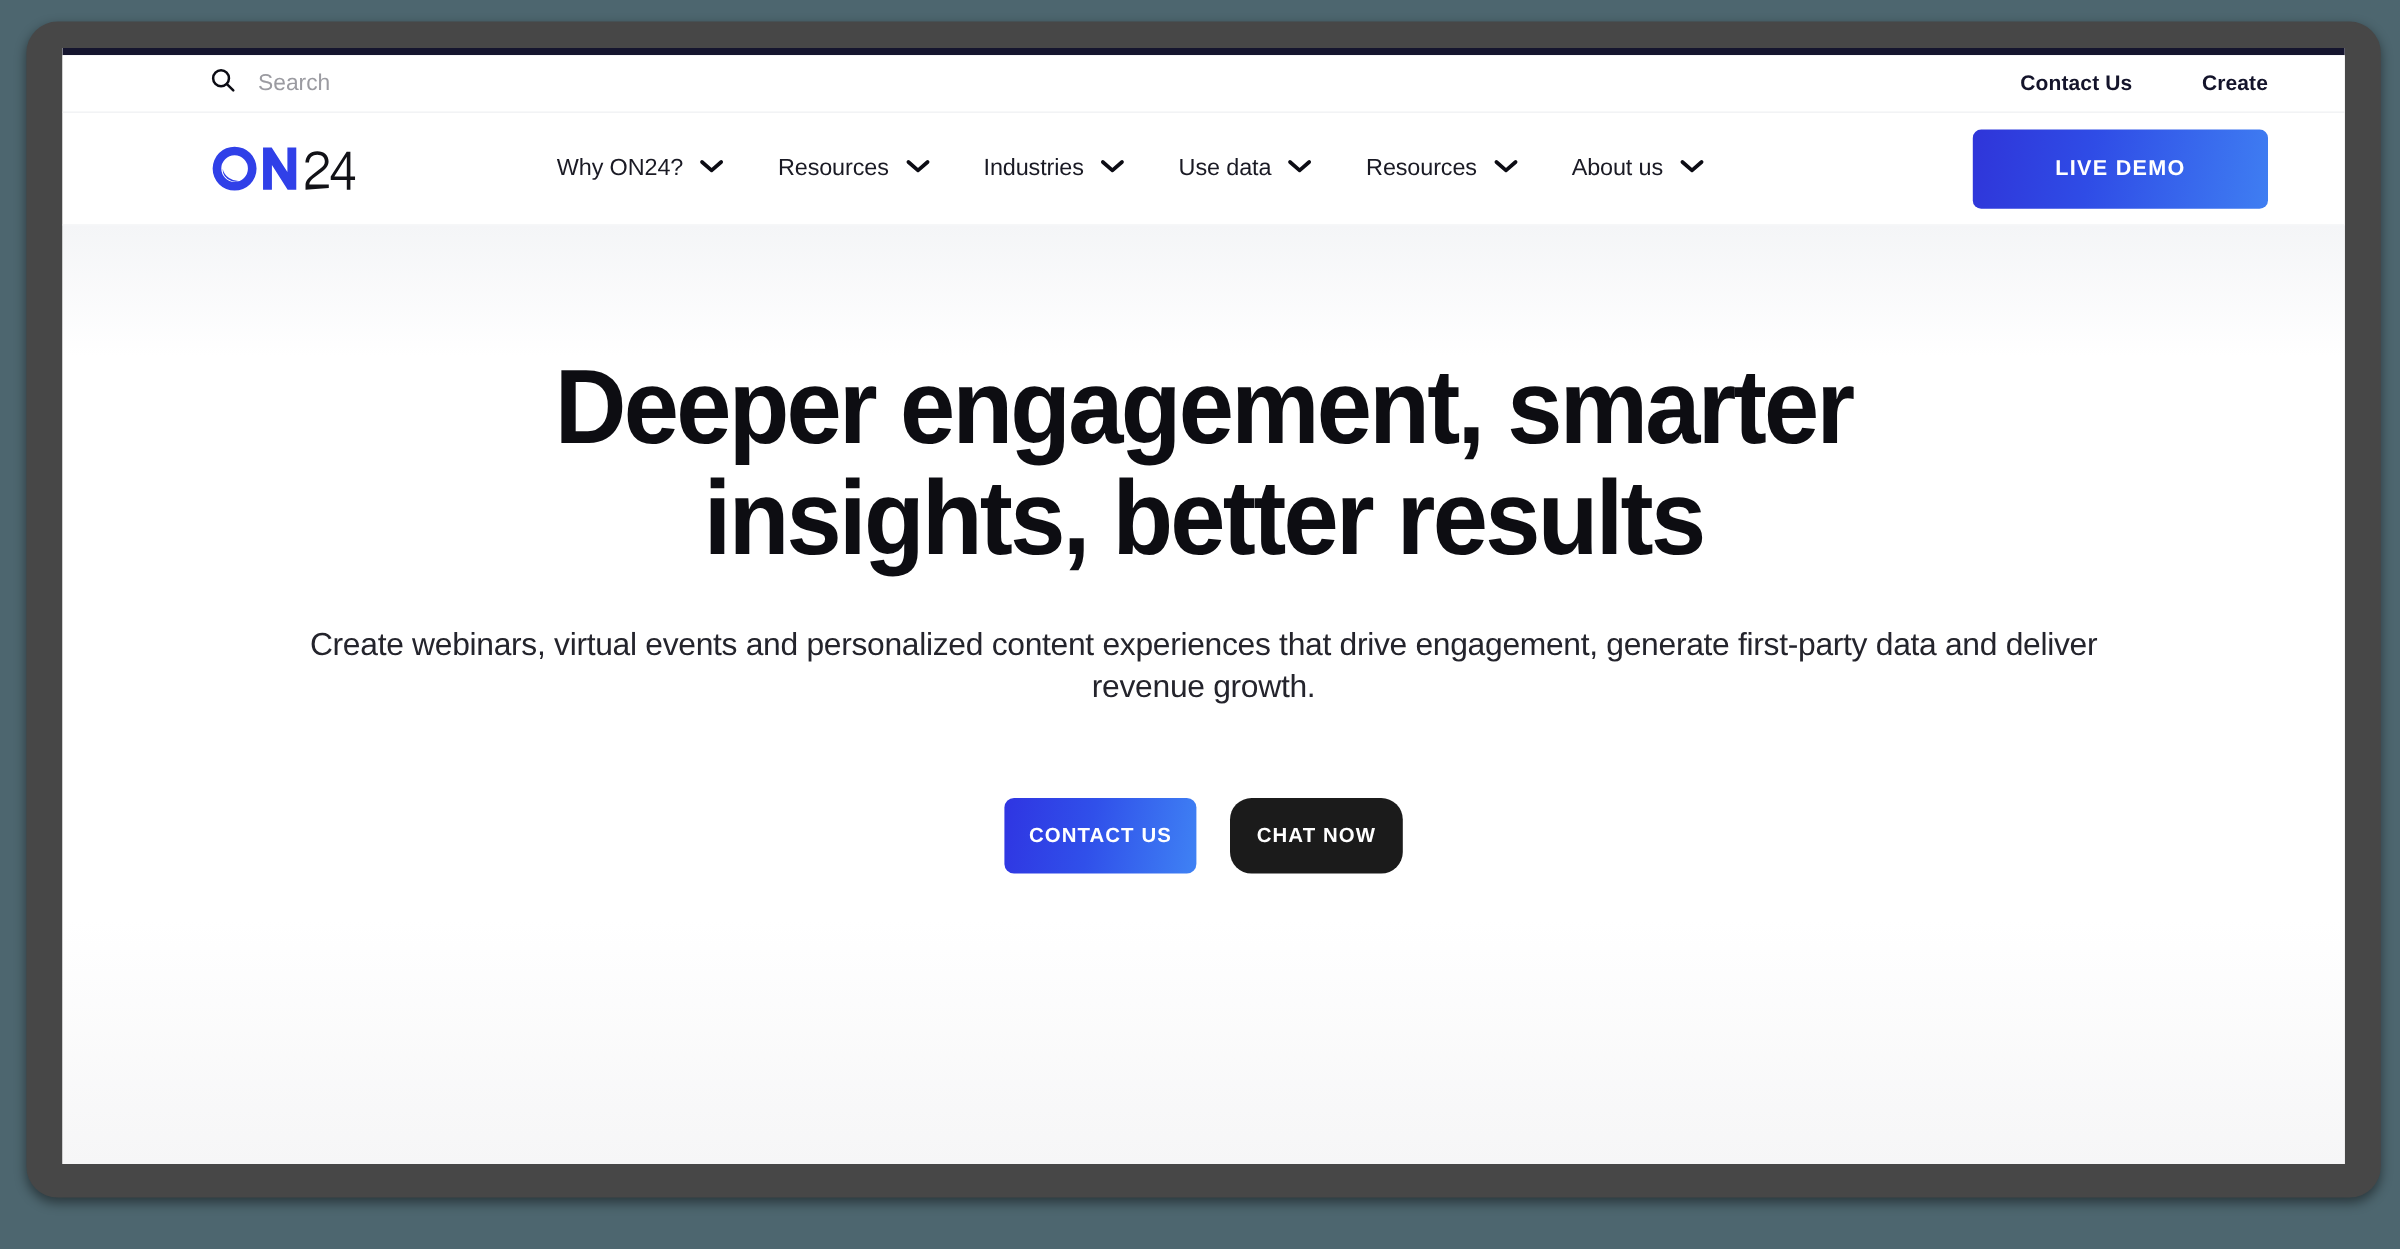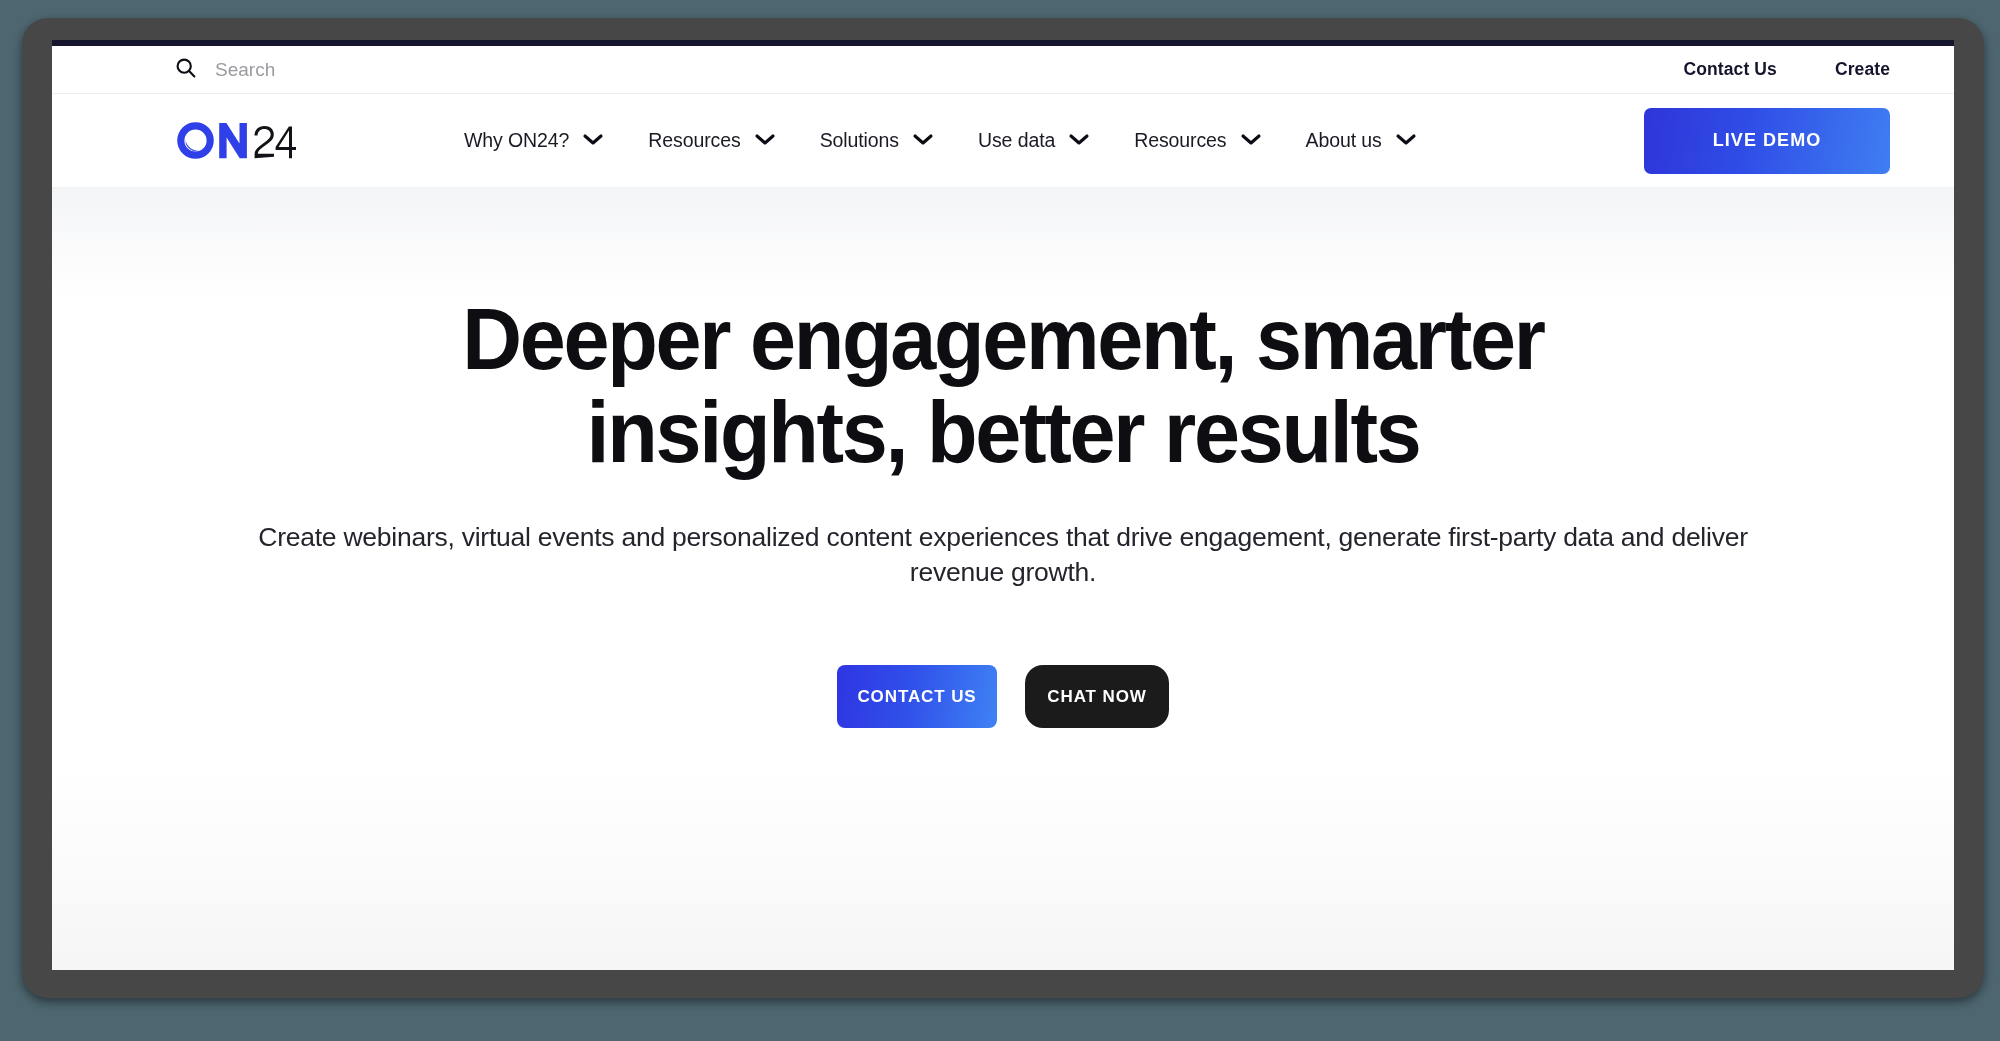--- a/index.html
+++ b/index.html
@@ -262,21 +262,21 @@
         <a class="nav-item" href="#">
           <span class="nav-label">Resources</span>
           <span class="chev">
             <svg width="22" height="14" viewBox="0 0 22 14" fill="none" stroke="#0c0c14" stroke-width="3.1" stroke-linecap="round" stroke-linejoin="round">
               <polyline points="3,4 11,11 19,4"></polyline>
             </svg>
           </span>
         </a>
 
         <a class="nav-item" href="#">
-          <span class="nav-label">Solutions</span>
+          <span class="nav-label">Industries</span>
           <span class="chev">
             <svg width="22" height="14" viewBox="0 0 22 14" fill="none" stroke="#0c0c14" stroke-width="3.1" stroke-linecap="round" stroke-linejoin="round">
               <polyline points="3,4 11,11 19,4"></polyline>
             </svg>
           </span>
         </a>
 
         <a class="nav-item" href="#">
           <span class="nav-label">Use data</span>
           <span class="chev">

